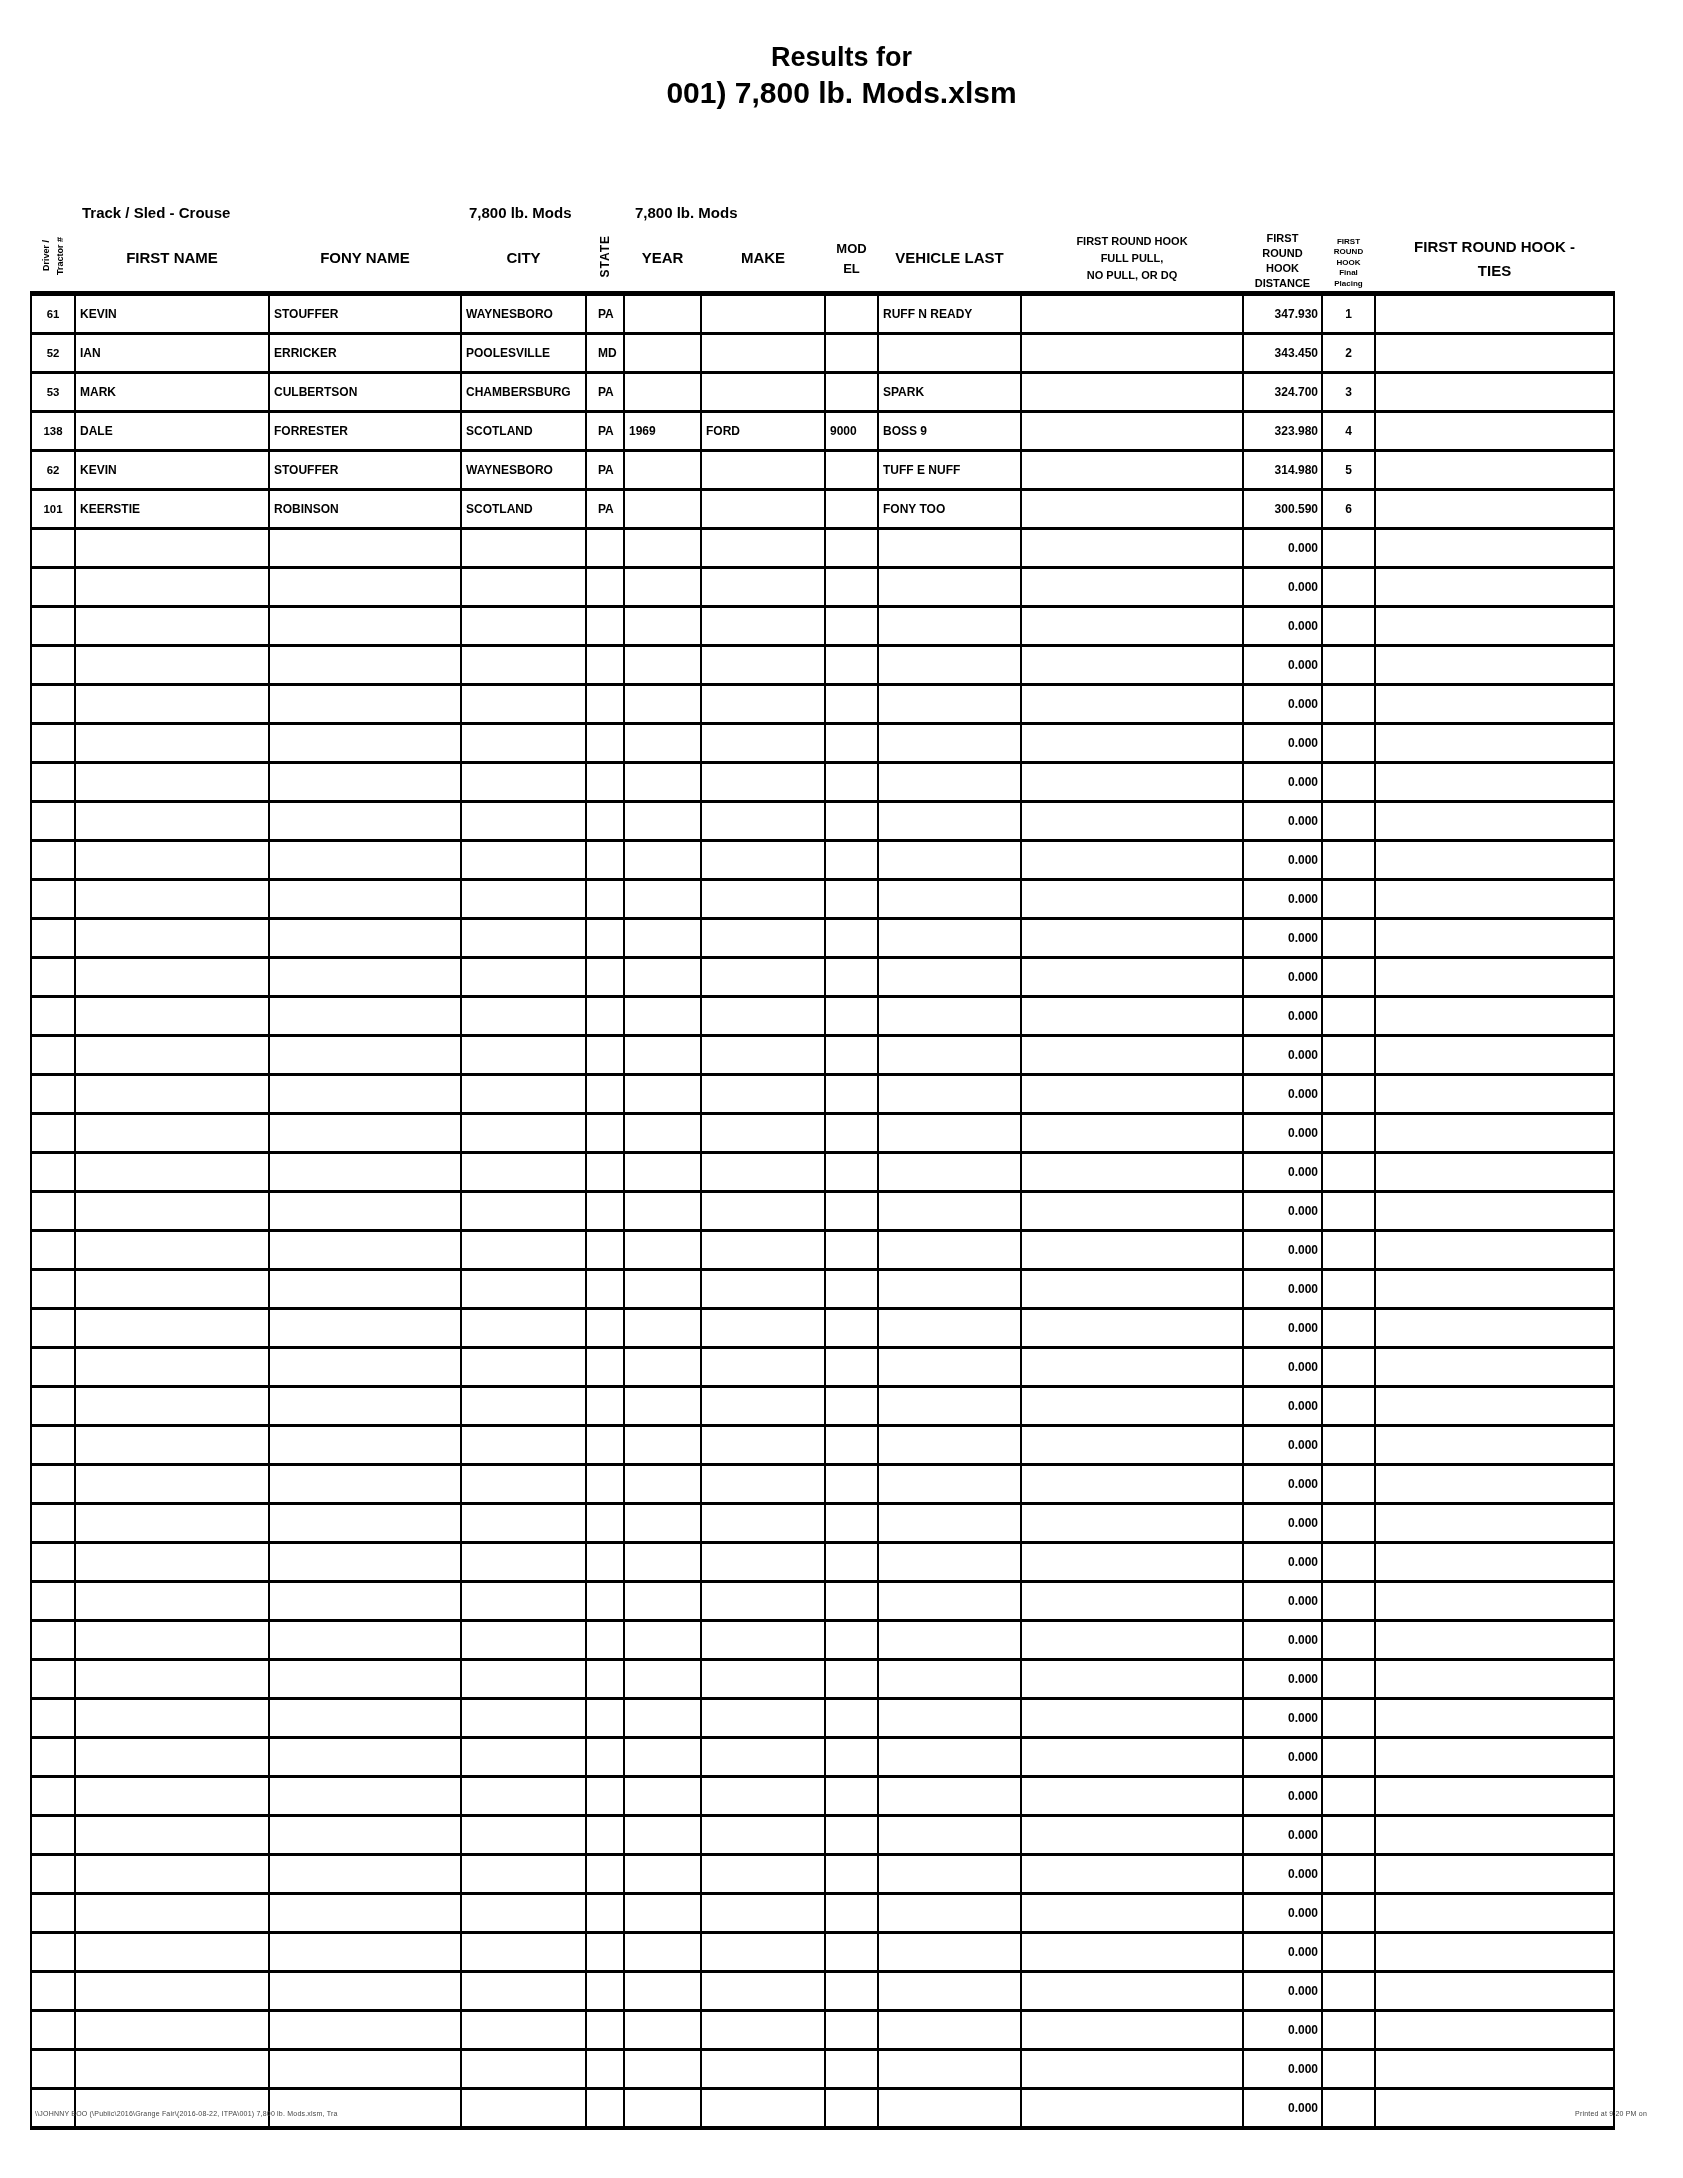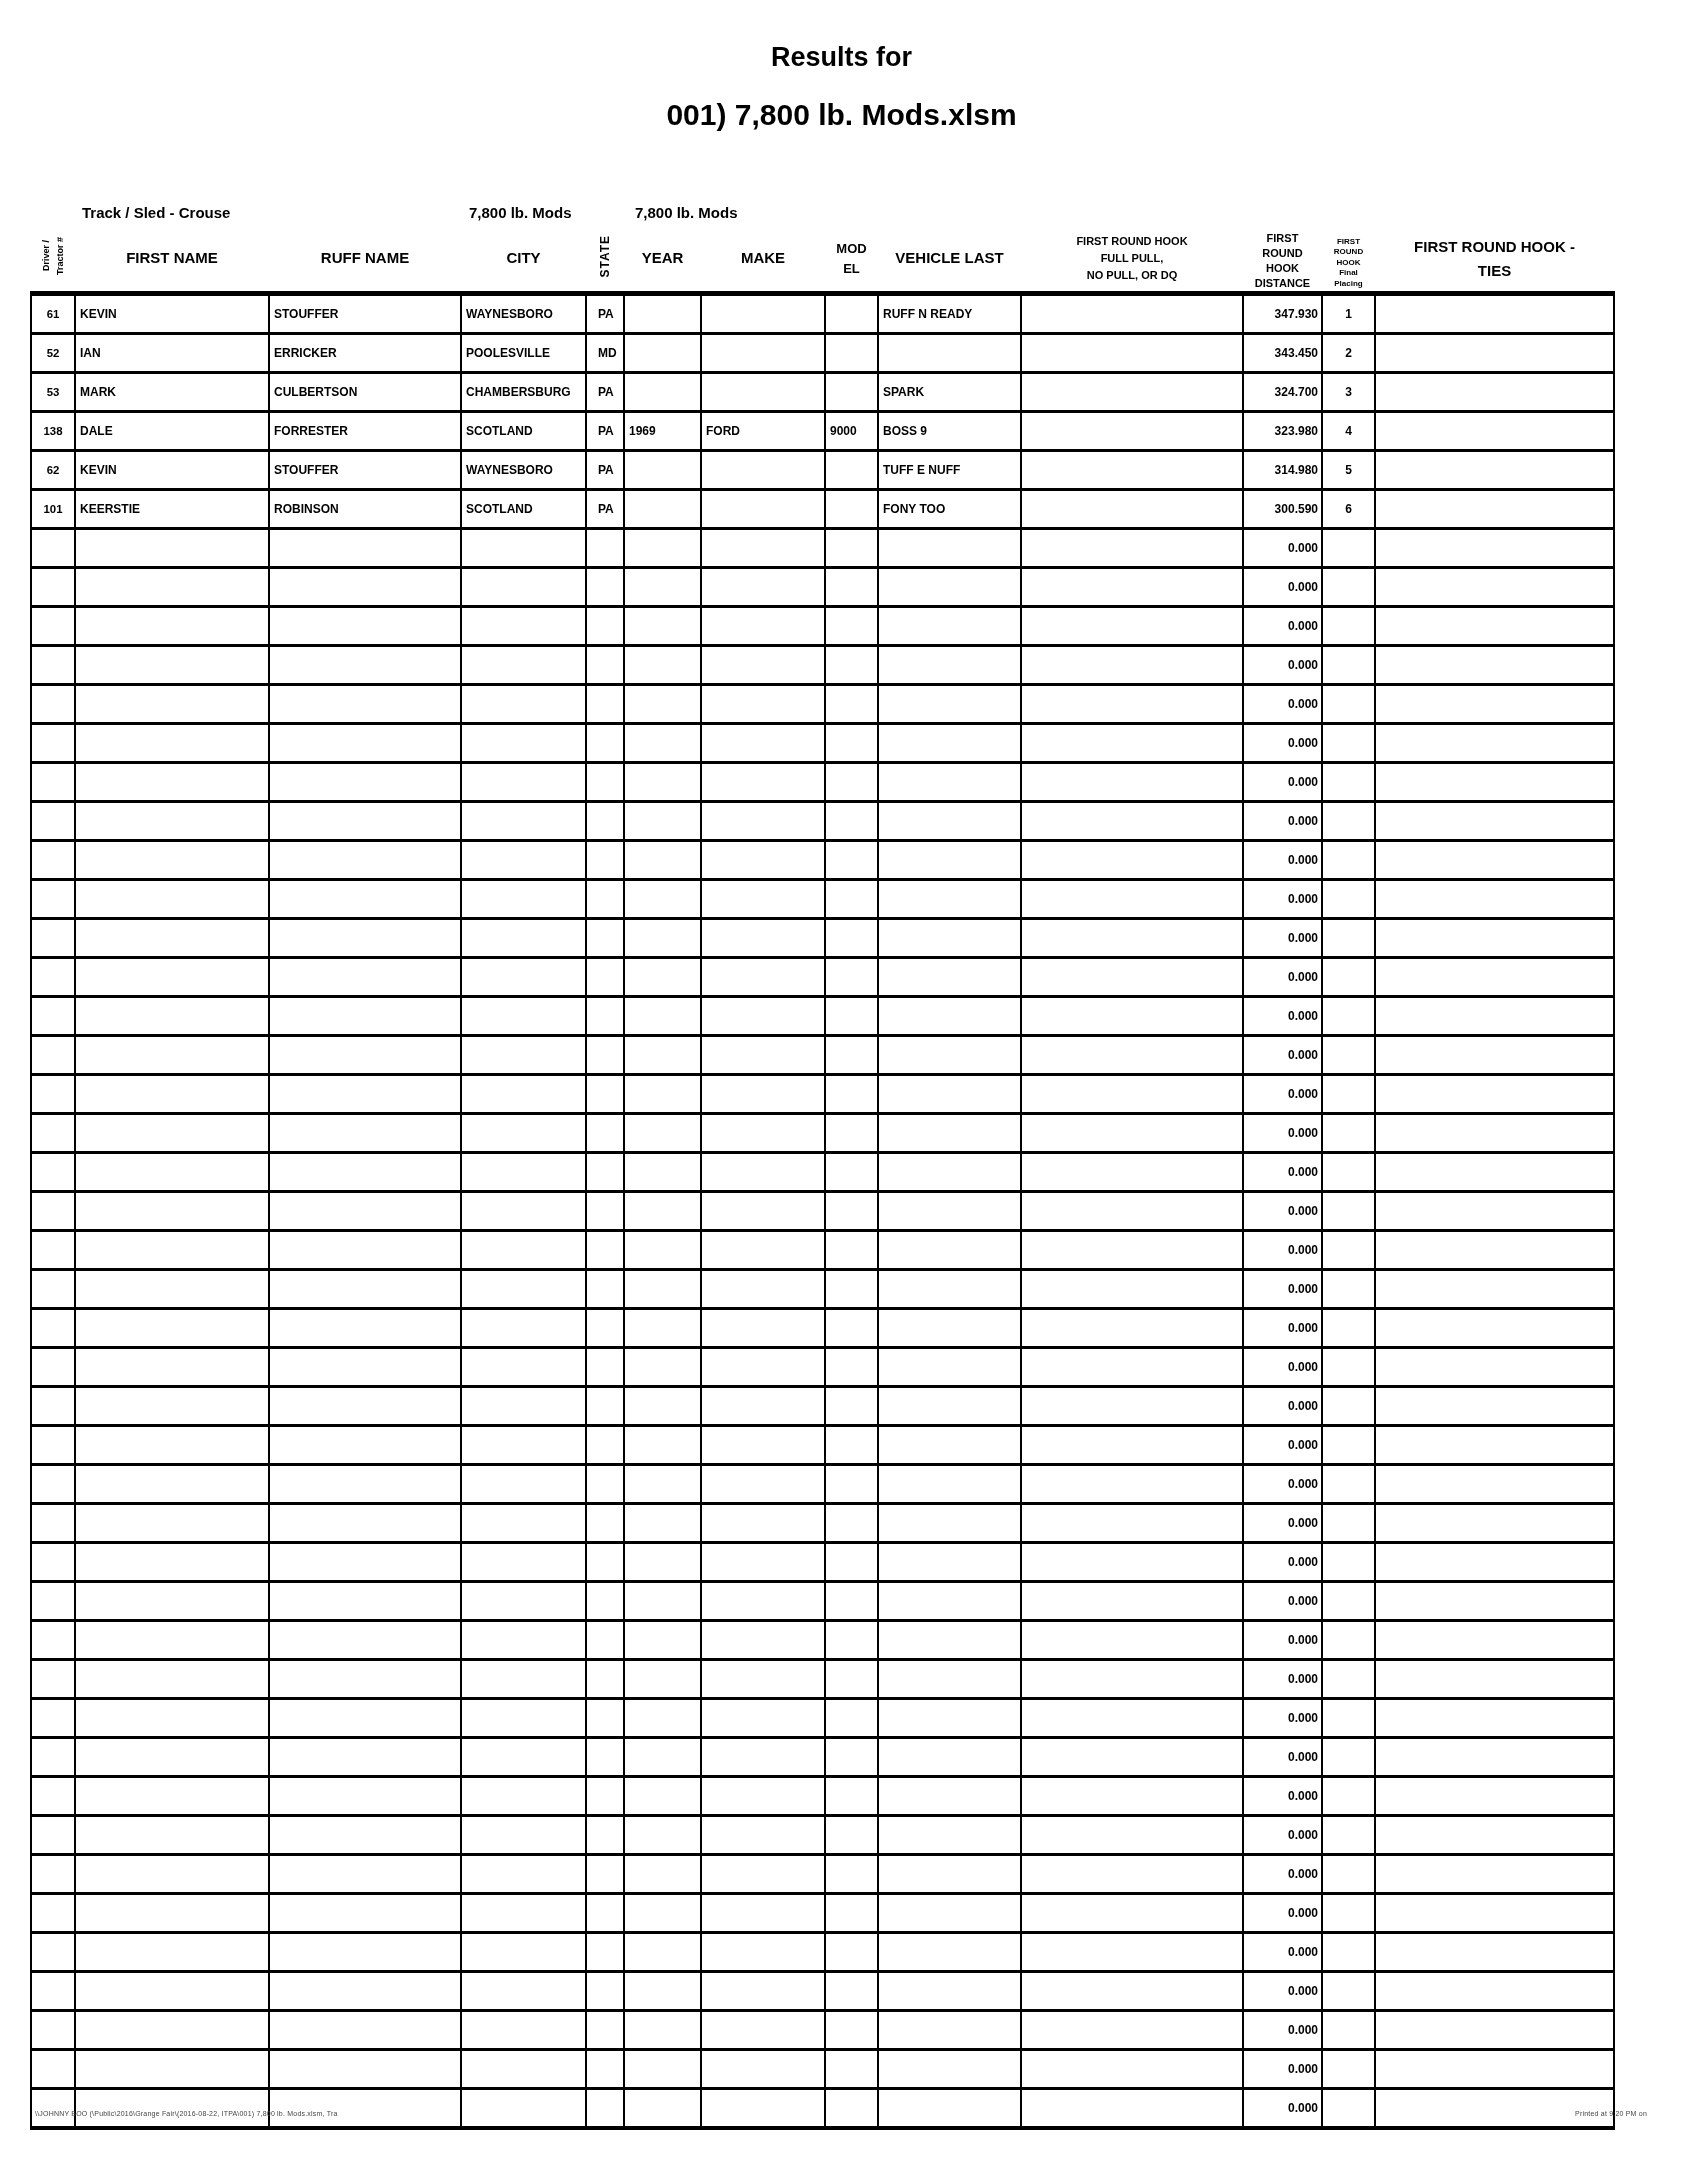--- a/index.html
+++ b/index.html
@@ -3,21 +3,21 @@
 <meta charset="utf-8">
 <style>
   html,body{margin:0;padding:0;}
   body{
     width:1683px;height:2178px;position:relative;background:#ffffff;
     font-family:"Liberation Sans",sans-serif;color:#000;
     -webkit-font-smoothing:antialiased;
   }
   .title-block{position:absolute;top:42px;left:0;width:100%;text-align:center;}
   .title-line1{font-size:27px;font-weight:bold;letter-spacing:0px;}
-  .title-line2{font-size:30px;font-weight:bold;margin-top:25px;letter-spacing:0px;}
+  .title-line2{font-size:30px;font-weight:bold;margin-top:3px;letter-spacing:0px;}
 
   .subtitle-row{position:absolute;top:204px;left:0;width:100%;height:18px;}
   .sub-track{position:absolute;left:82px;font-size:15px;font-weight:bold;}
   .sub-class1{position:absolute;left:469px;font-size:15px;font-weight:bold;}
   .sub-class2{position:absolute;left:635px;font-size:15px;font-weight:bold;}
 
   table.results{
     position:absolute;left:30px;top:226px;width:1582px;
     border-collapse:collapse;table-layout:fixed;
   }
@@ -81,21 +81,21 @@
     <col style="width:222px">
       <col style="width:79px">
       <col style="width:53px">
     <col style="width:239px">
   </colgroup>
   <thead>
     <tr>
       <th class="h-driver"><span>Driver /
 Tractor #</span></th>
       <th class="h-main"><span>FIRST NAME</span></th>
-      <th class="h-main"><span>RUFF NAME</span></th>
+      <th class="h-main"><span>FONY NAME</span></th>
       <th class="h-main"><span>CITY</span></th>
       <th class="h-state"><span>STATE</span></th>
       <th class="h-main"><span>YEAR</span></th>
       <th class="h-main"><span>MAKE</span></th>
       <th class="h-model"><span>MOD
 EL</span></th>
       <th class="h-main"><span>VEHICLE LAST</span></th>
       <th class="h-fullpull"><span>FIRST ROUND HOOK
 FULL PULL,
 NO PULL, OR DQ</span></th>

